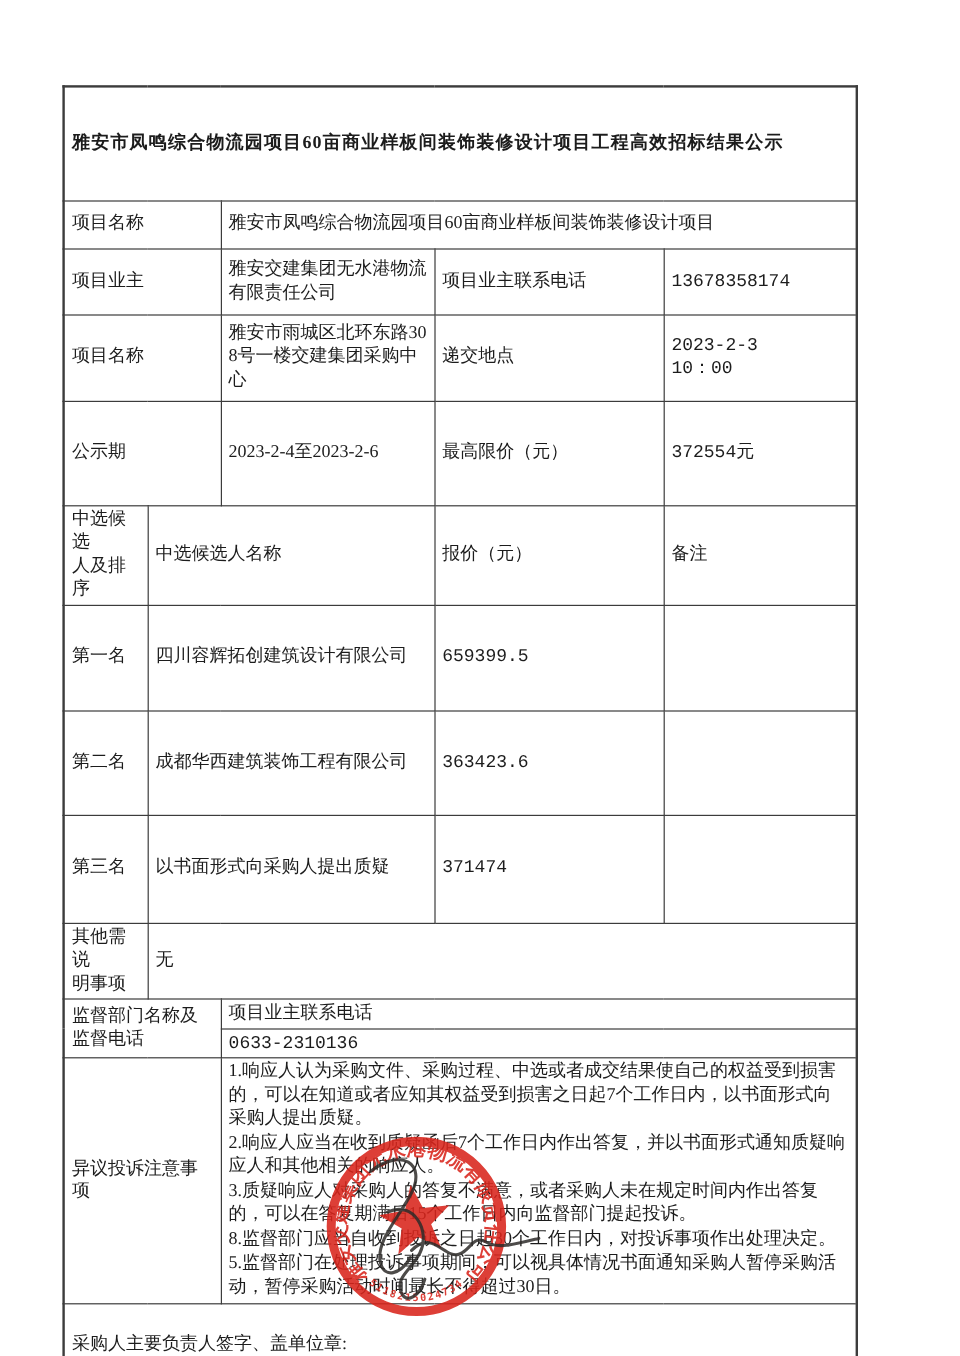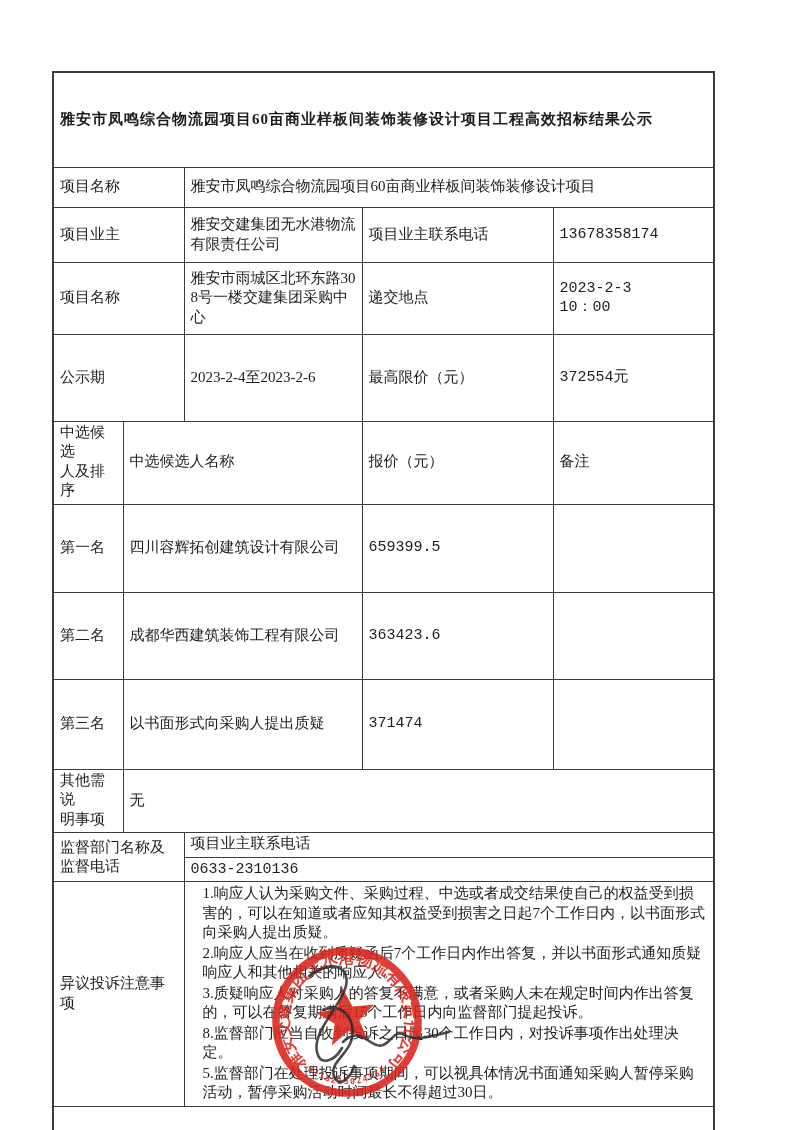--- a/index.html
+++ b/index.html
@@ -20,21 +20,21 @@
   td.title-cell{
     font-size:27px;font-weight:bold;text-align:left;line-height:1.35;
     letter-spacing:1px;padding:6px 14px;
   }
   td.lab{padding-left:7px;}
   .center{text-align:left;font-family:Liberation Mono, monospace;}
   .pre{white-space:pre-line;}
   td.notes-cell{
     vertical-align:top;font-size:13.5px;line-height:1.24;padding:5px 8px 4px 8px;
   }
-  .note-item{margin:0 0 1px 12px;}
+  .note-item{margin:0 0 1px 0;}
   td.sign-cell{font-size:15px;padding-left:8px;}
   
   .seal{position:absolute;left:267px;top:942px;width:160px;height:160px;overflow:visible;pointer-events:none;}
   .seal svg{overflow:visible;}
 </style>
 </head>
 <body>
 
 <div class="sheet">
   <table class="doc">

